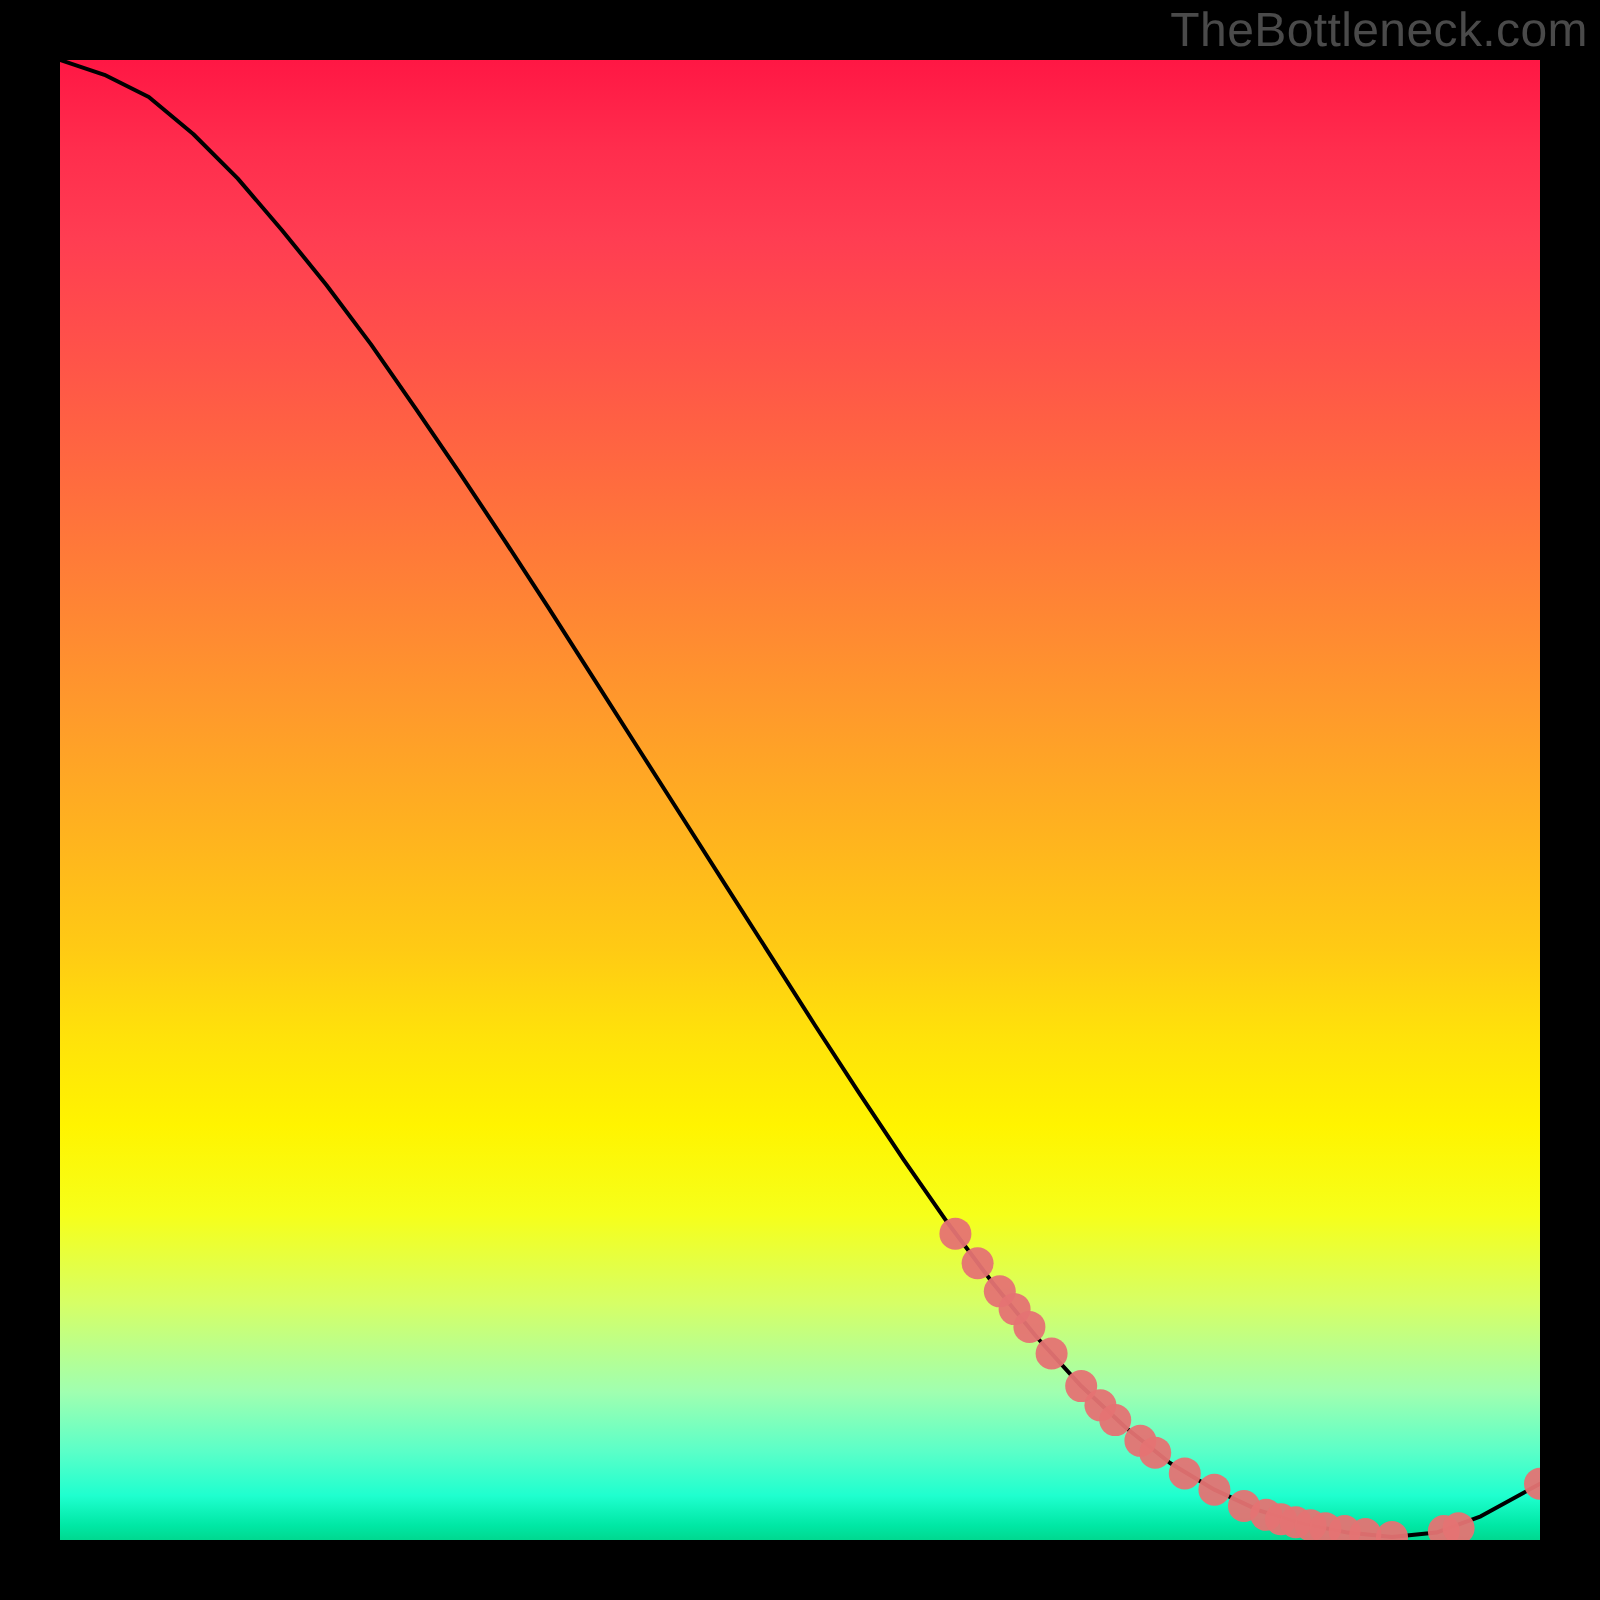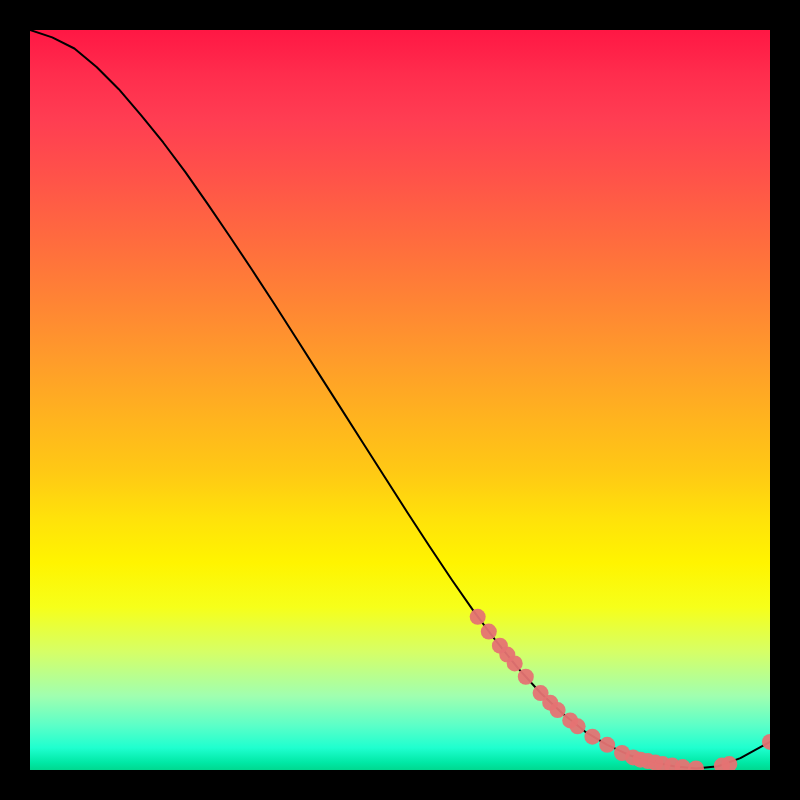--- a/index.html
+++ b/index.html
@@ -67,20 +67,21 @@
   }
   .dot {
     fill: #e57373;
     opacity: 0.95;
   }
 </style>
 </head>
 <body>
 
 <div class="stage">
+  <div class="watermark">TheBottleneck.com</div>
   <div class="plot">
     <div class="gradient-bg"></div>
     <svg class="overlay" viewBox="0 0 740 740">
       <path id="curve-path" class="curve" d="M0.00 0.00 L22.20 7.40 L44.40 18.50 L66.60 37.00 L88.80 59.20 L111.00 85.10 L133.20 112.48 L155.40 142.08 L177.60 173.90 L199.80 206.46 L222.00 239.76 L244.20 273.80 L266.40 308.58 L288.60 343.36 L310.80 378.14 L333.00 412.92 L355.20 447.70 L377.40 482.48 L399.60 516.52 L421.80 549.82 L444.00 581.64 L466.20 611.24 L488.40 638.62 L510.60 663.04 L532.80 683.76 L555.00 701.52 L577.20 714.84 L599.40 725.20 L621.60 731.86 L643.80 736.30 L666.00 738.52 L688.20 736.30 L710.40 728.16 L740.00 711.88"></path>
       <g id="markers">
           <circle cx="447.70" cy="586.82" r="8" class="dot"></circle>
           <circle cx="458.80" cy="601.62" r="8" class="dot"></circle>
           <circle cx="469.90" cy="615.68" r="8" class="dot"></circle>
           <circle cx="477.30" cy="624.56" r="8" class="dot"></circle>
           <circle cx="484.70" cy="633.44" r="8" class="dot"></circle>

